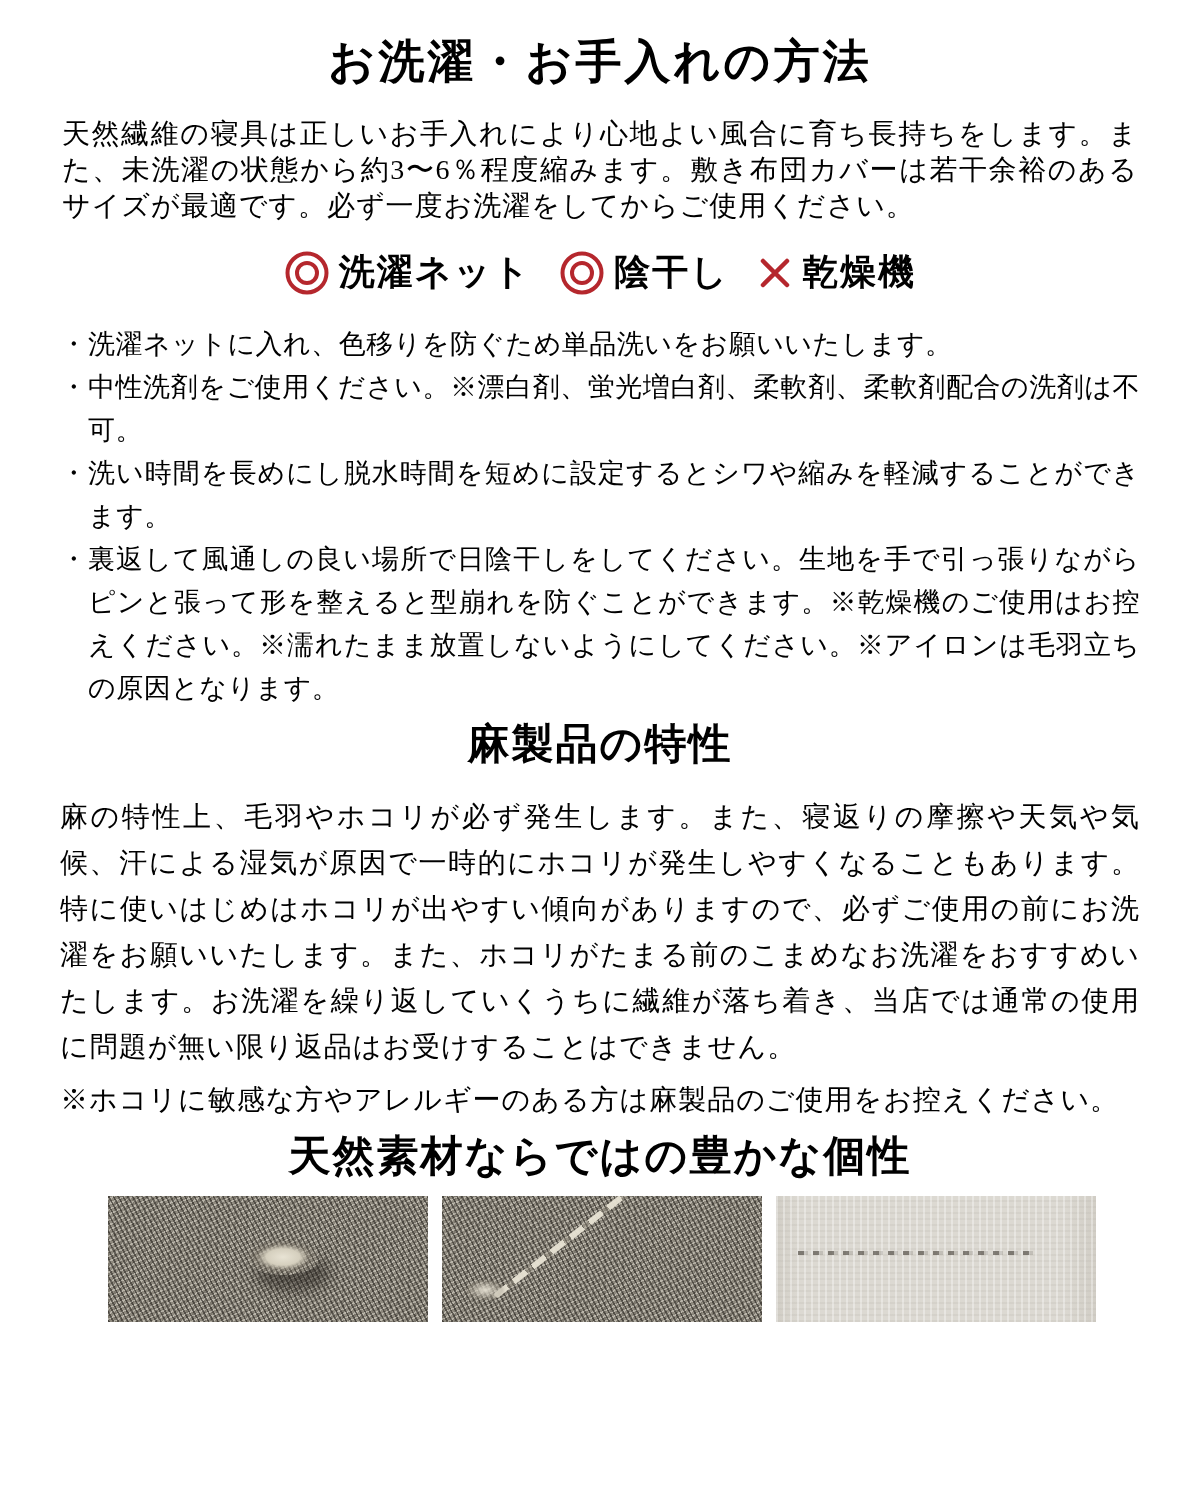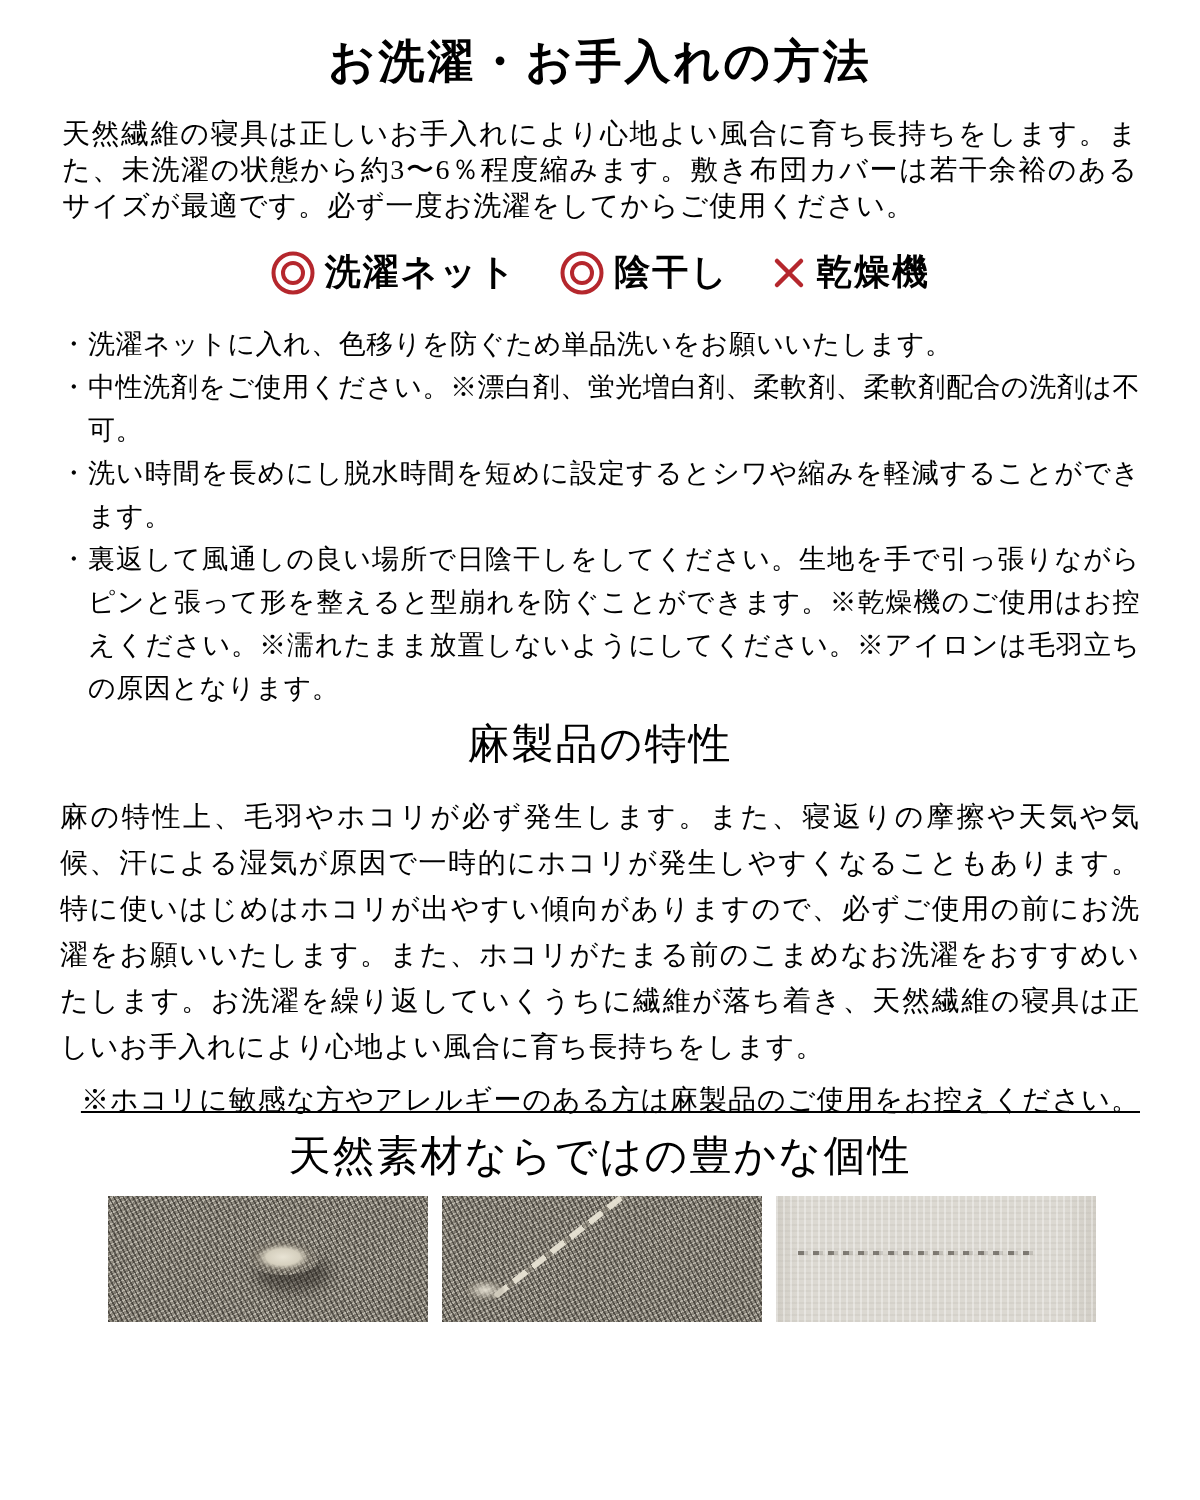--- a/index.html
+++ b/index.html
@@ -15,49 +15,48 @@
     font-size:46px;font-weight:bold;letter-spacing:3px;line-height:56px;
   }
   .intro{
     margin:26px 62px 0;
     font-size:28px;line-height:36px;letter-spacing:1px;
     text-align:justify;
   }
 
   .care-row{
     margin-top:24px;
-    display:flex;justify-content:center;align-items:center;gap:42px;
+    display:flex;justify-content:center;align-items:center;gap:28px;
   }
   .care-item{display:flex;align-items:center;gap:9px;}
   .care-icon{color:#b5272d;display:flex;align-items:center;}
   .care-icon svg{display:block;}
   .care-label{font-size:36px;font-weight:bold;letter-spacing:2px;}
 
   ul.notes{
     list-style:none;margin:26px 60px 0;padding:0;
     font-size:27px;line-height:43px;letter-spacing:0.5px;
   }
   ul.notes li{display:flex;}
   ul.notes .marker{flex:none;width:28px;}
   ul.notes .note-text{flex:1;text-align:justify;}
 
   h2.section-heading{
     margin:8px 0 0;text-align:center;
-    font-size:42px;font-weight:normal;letter-spacing:2px;line-height:52px;
+    font-size:42px;font-weight:bold;letter-spacing:2px;line-height:52px;
   }
   .body-par{
     margin:24px 60px 0;
     font-size:28px;line-height:46px;letter-spacing:1px;
     text-align:justify;
   }
   .center-note{
     margin:8px 60px 0;
     font-size:28px;line-height:44px;letter-spacing:1px;
-    text-align:right;
-    text-decoration:underline;
+    text-align:left;
   }
 
   .swatches{
     margin:14px 0 0 108px;
     display:flex;gap:14px;
   }
   .swatch{width:320px;height:126px;position:relative;overflow:hidden;}
   .sw-dark{
     background-color:#8e897e;
     background-image:
@@ -144,21 +143,21 @@
       <span class="marker">・</span>
       <span class="note-text">洗い時間を長めにし脱水時間を短めに設定するとシワや縮みを軽減することができます。</span>
     </li>
     <li>
       <span class="marker">・</span>
       <span class="note-text">裏返して風通しの良い場所で日陰干しをしてください。生地を手で引っ張りながらピンと張って形を整えると型崩れを防ぐことができます。※乾燥機のご使用はお控えください。※濡れたまま放置しないようにしてください。※アイロンは毛羽立ちの原因となります。</span>
     </li>
   </ul>
 
   <h2 class="section-heading">麻製品の特性</h2>
-  <p class="body-par">麻の特性上、毛羽やホコリが必ず発生します。また、寝返りの摩擦や天気や気候、汗による湿気が原因で一時的にホコリが発生しやすくなることもあります。特に使いはじめはホコリが出やすい傾向がありますので、必ずご使用の前にお洗濯をお願いいたします。また、ホコリがたまる前のこまめなお洗濯をおすすめいたします。お洗濯を繰り返していくうちに繊維が落ち着き、天然繊維の寝具は正しいお手入れにより心地よい風合に育ち長持ちをします。</p>
+  <p class="body-par">麻の特性上、毛羽やホコリが必ず発生します。また、寝返りの摩擦や天気や気候、汗による湿気が原因で一時的にホコリが発生しやすくなることもあります。特に使いはじめはホコリが出やすい傾向がありますので、必ずご使用の前にお洗濯をお願いいたします。また、ホコリがたまる前のこまめなお洗濯をおすすめいたします。お洗濯を繰り返していくうちに繊維が落ち着き、当店では通常の使用に問題が無い限り返品はお受けすることはできません。</p>
   <p class="center-note">※ホコリに敏感な方やアレルギーのある方は麻製品のご使用をお控えください。</p>
 
   <h2 class="section-heading">天然素材ならではの豊かな個性</h2>
 
   <div class="swatches">
     <div class="swatch sw-dark sw-nep1"></div>
     <div class="swatch sw-dark sw-nep2"></div>
     <div class="swatch sw-light"></div>
   </div>
 

